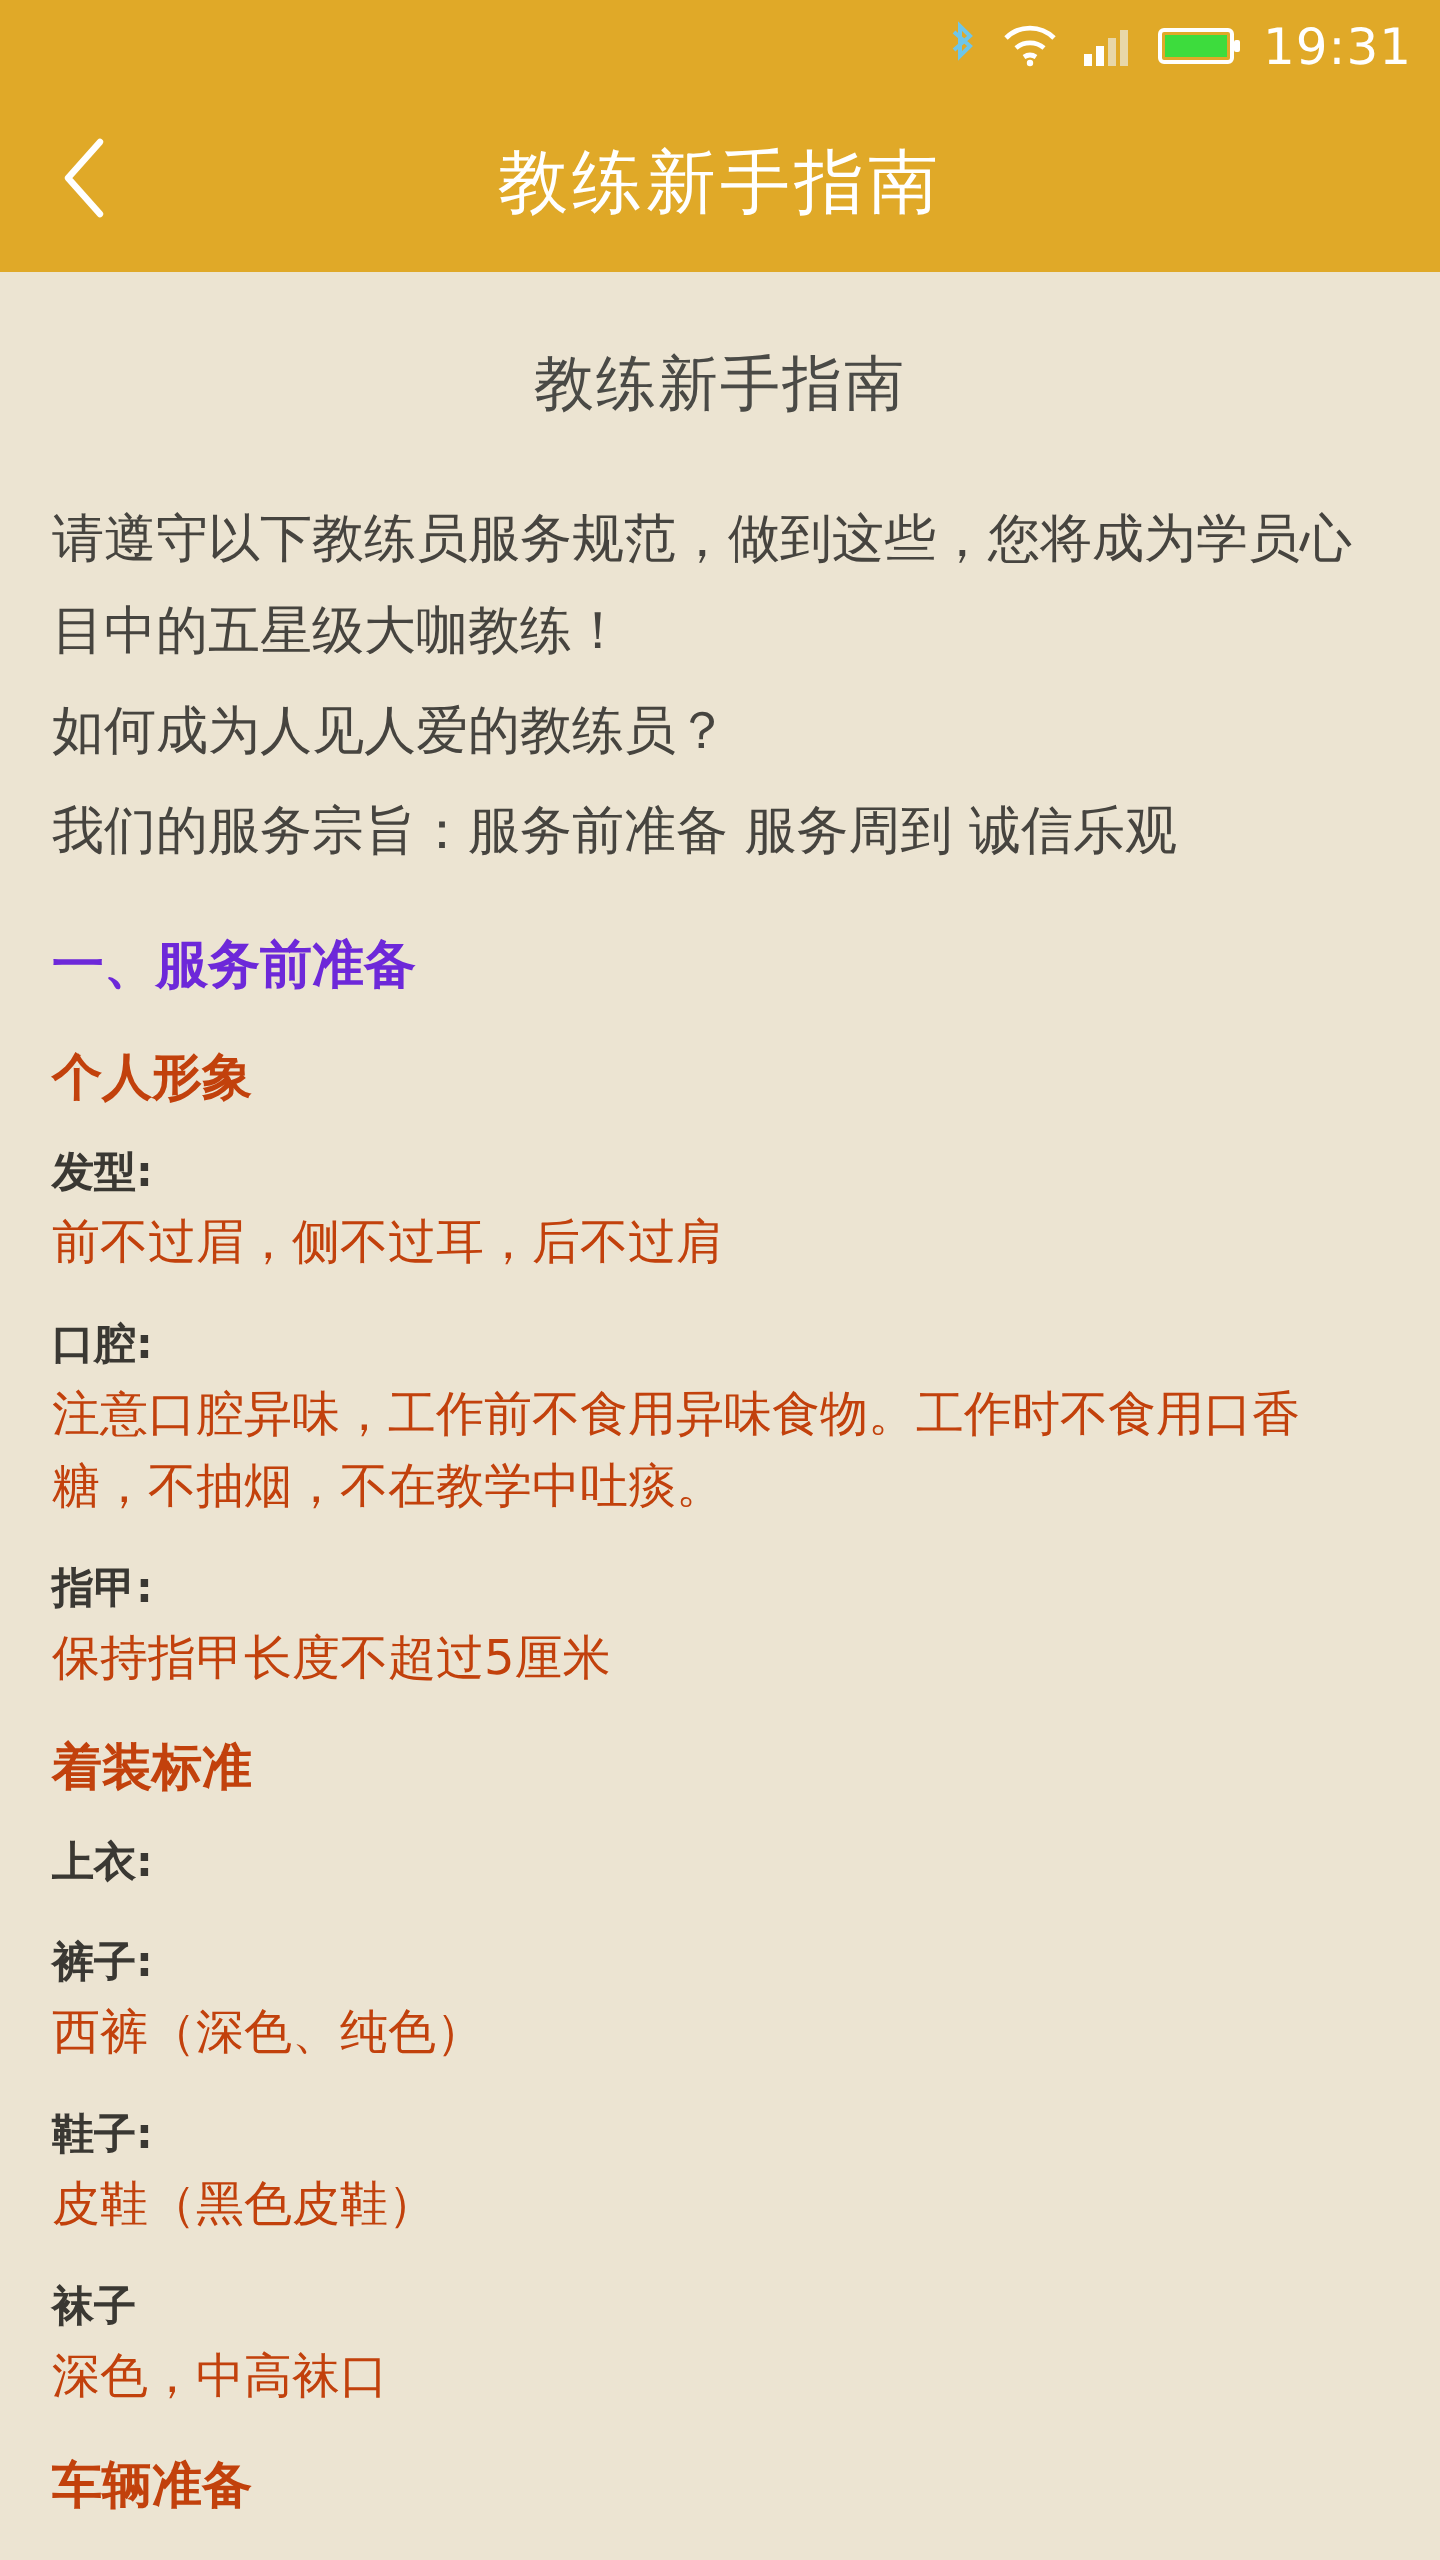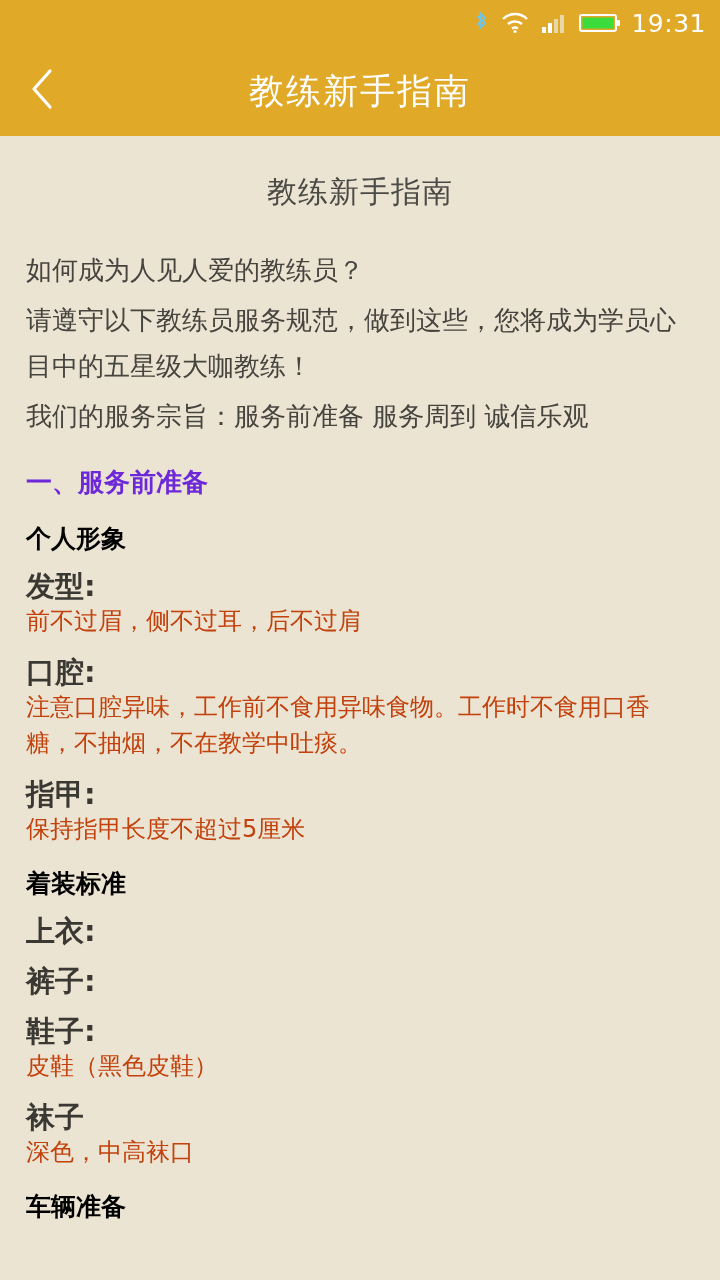--- a/index.html
+++ b/index.html
@@ -94,28 +94,28 @@
   .para.gap-after { margin-bottom: 26px; }
   .section-head {
     font-size: 26px;
     font-weight: bold;
     color: #6d28d9;
     margin: 26px 0 22px;
   }
   .sub-head {
     font-size: 25px;
     font-weight: bold;
-    color: #000000;
+    color: #c2410c;
     margin: 20px 0 14px;
   }
   .item {
     margin-bottom: 16px;
   }
   .item-label {
-    font-size: 29px;
+    font-size: 21px;
     font-weight: bold;
     color: #3a3833;
     line-height: 34px;
   }
   .item-text {
     font-size: 24px;
     color: #c2410c;
     line-height: 36px;
   }
 </style>
@@ -166,22 +166,22 @@
         </svg>
       </span>
     </div>
     <div class="app-title">教练新手指南</div>
   </div>
 
   <div class="content">
 
     <div class="doc-title">教练新手指南</div>
 
+    <div class="para">请遵守以下教练员服务规范，做到这些，您将成为学员心目中的五星级大咖教练！</div>
     <div class="para">如何成为人见人爱的教练员？</div>
-    <div class="para">请遵守以下教练员服务规范，做到这些，您将成为学员心目中的五星级大咖教练！</div>
     <div class="para gap-after">我们的服务宗旨：服务前准备 服务周到 诚信乐观</div>
 
     <div class="section-head">一、服务前准备</div>
 
     <div class="sub-head">个人形象</div>
     <div class="item">
       <div class="item-label">发型:</div>
       <div class="item-text">前不过眉，侧不过耳，后不过肩</div>
     </div>
     <div class="item">
@@ -192,20 +192,21 @@
       <div class="item-label">指甲:</div>
       <div class="item-text">保持指甲长度不超过5厘米</div>
     </div>
 
     <div class="sub-head">着装标准</div>
     <div class="item">
       <div class="item-label">上衣:</div>
     </div>
     <div class="item">
       <div class="item-label">裤子:</div>
+      <div class="item-text">西裤（深色、纯色）</div>
     </div>
     <div class="item">
       <div class="item-label">鞋子:</div>
       <div class="item-text">皮鞋（黑色皮鞋）</div>
     </div>
     <div class="item">
       <div class="item-label">袜子</div>
       <div class="item-text">深色，中高袜口</div>
     </div>
 

